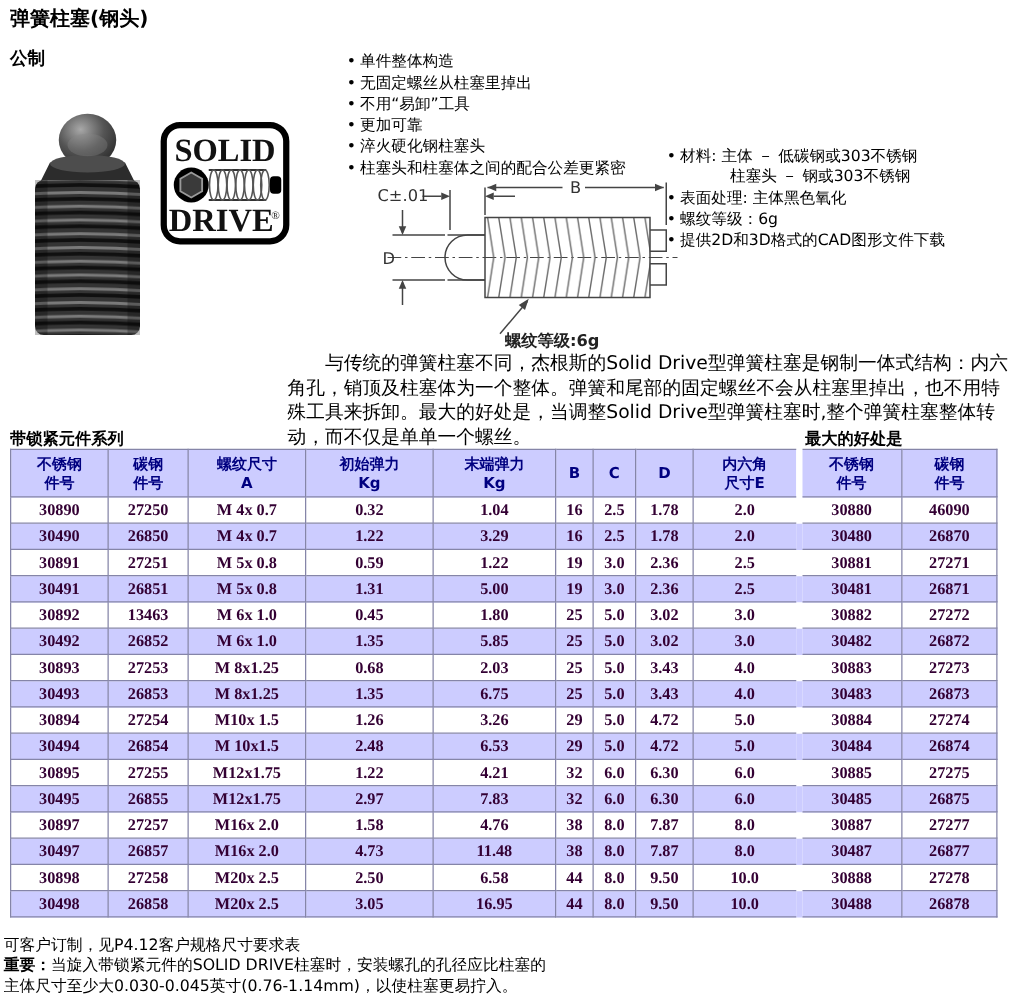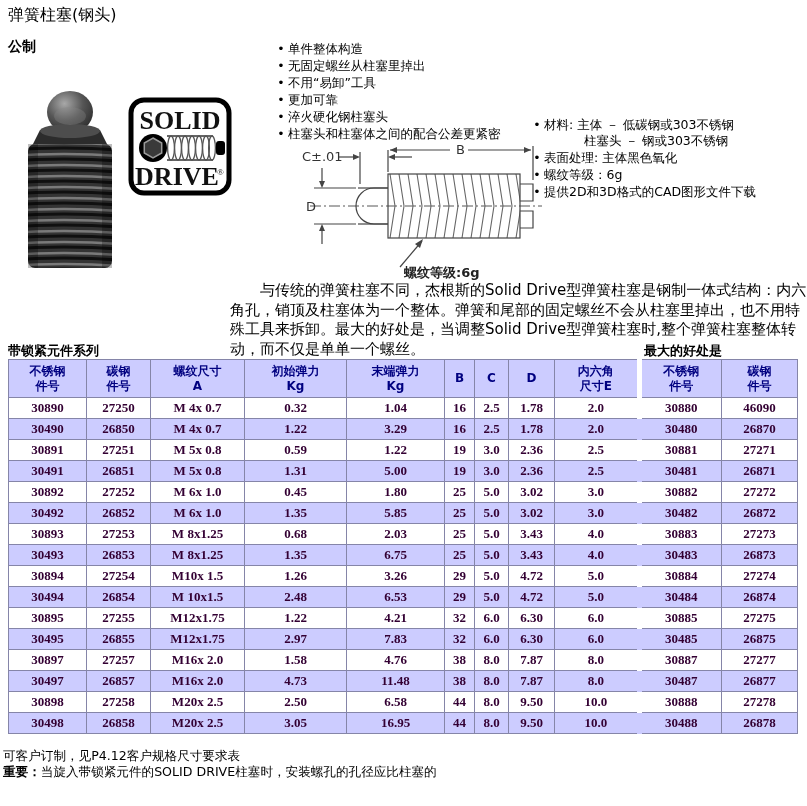--- a/index.html
+++ b/index.html
@@ -1,18 +1,18 @@
 <!DOCTYPE html>
 <html><head>
 <meta charset="utf-8">
 <style>
   html,body{margin:0;padding:0;background:#fff;}
   #page{position:relative;width:807px;height:806px;background:#fff;overflow:hidden;
         font-family:"DejaVu Sans",sans-serif;color:#000;}
-  .title{position:absolute;left:8px;top:5px;font-size:16px;font-weight:normal;}
+  .title{position:absolute;left:8px;top:5px;font-size:16px;font-weight:bold;}
   .subtitle{position:absolute;left:8px;top:38px;font-size:14px;font-weight:bold;}
   .photo{position:absolute;left:8px;top:86px;}
   .logo{position:absolute;left:127px;top:97px;}
   .features{position:absolute;left:274px;top:41px;width:300px;font-size:12.5px;line-height:16px;}
   .specs{position:absolute;left:530px;top:117px;width:277px;font-size:12.5px;line-height:16px;}
   ul.blist{list-style:none;margin:0;padding:0;}
   ul.blist li{margin:0 0 1px 0;display:flex;}
   ul.blist .blt{width:14px;flex:0 0 14px;text-align:center;}
   ul.blist .ltxt{flex:1;}
   .cont-line{padding-left:3.2em;}
@@ -323,21 +323,21 @@
           <td>19</td>
           <td>3.0</td>
           <td>2.36</td>
           <td>2.5</td>
           <td class="spacer"></td>
           <td>30481</td>
           <td>26871</td>
         </tr>
         <tr>
           <td>30892</td>
-          <td>27252</td>
+          <td>13463</td>
           <td>M 6x 1.0</td>
           <td>0.45</td>
           <td>1.80</td>
           <td>25</td>
           <td>5.0</td>
           <td>3.02</td>
           <td>3.0</td>
           <td class="spacer"></td>
           <td>30882</td>
           <td>27272</td>
@@ -495,15 +495,16 @@
           <td class="spacer"></td>
           <td>30488</td>
           <td>26878</td>
         </tr>
       </tbody>
   </table>
 
   <div class="footer">
     <div>可客户订制，见P4.12客户规格尺寸要求表</div>
     <div><b>重要：</b><span>当旋入带锁紧元件的SOLID DRIVE柱塞时，安装螺孔的孔径应比柱塞的</span></div>
+    <div>主体尺寸至少大0.030-0.045英寸(0.76-1.14mm)，以使柱塞更易拧入。</div>
   </div>
 
 </div>
 
 </body></html>

